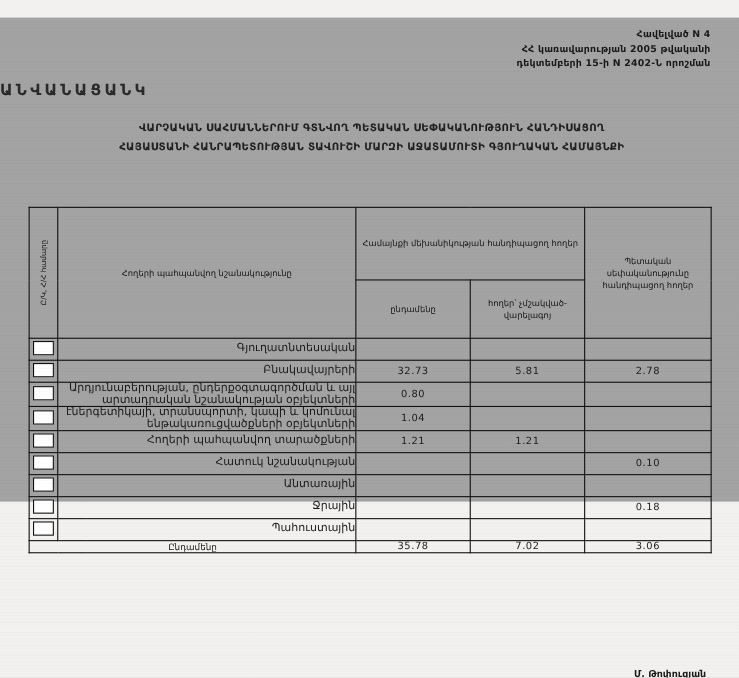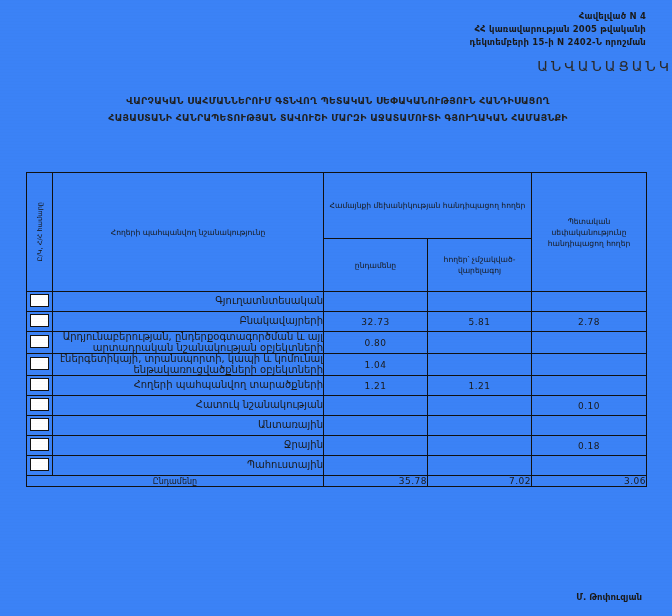--- a/index.html
+++ b/index.html
@@ -10,44 +10,44 @@
   body {
     width: 672px;
     height: 616px;
     font-family: "DejaVu Sans", sans-serif;
     color: #1a1a1a;
     position: relative;
     overflow: hidden;
   }
   .page {
     position: absolute;
-    left: 0; top: 0;
+    left: 0; top: 16px;
     width: 672px;
-    height: 616px;
-    background: #3b82f6;
+    height: 440px;
+    background: #a3a3a3;
   }
   .header-block {
     position: absolute;
     right: 26px;
     top: 10px;
     text-align: right;
     font-size: 8.5px;
     line-height: 13px;
     font-weight: bold;
     letter-spacing: 0.2px;
   }
   .doc-title {
     position: absolute;
     left: 0;
     top: 58px;
     width: 672px;
-    text-align: right;
+    text-align: left;
     font-size: 14px;
     letter-spacing: 3px;
-    font-weight: normal;
+    font-weight: bold;
     color: #2a2a2a;
   }
   .subtitle {
     position: absolute;
     left: 36px;
     top: 92px;
     width: 604px;
     text-align: center;
     font-size: 9.3px;
     line-height: 17px;
@@ -119,21 +119,21 @@
     font-size: 9px;
     letter-spacing: 0.5px;
   }
   .total-name {
     font-weight: bold;
     font-size: 8px;
     text-align: center;
     padding: 4px;
   }
   .total-num {
-    text-align: right;
+    text-align: center;
     font-size: 9px;
     letter-spacing: 0.5px;
     margin-top: 20px;
   }
   .footer {
     position: absolute;
     left: 26px;
     top: 552px;
     font-size: 8.6px;
     line-height: 14px;

